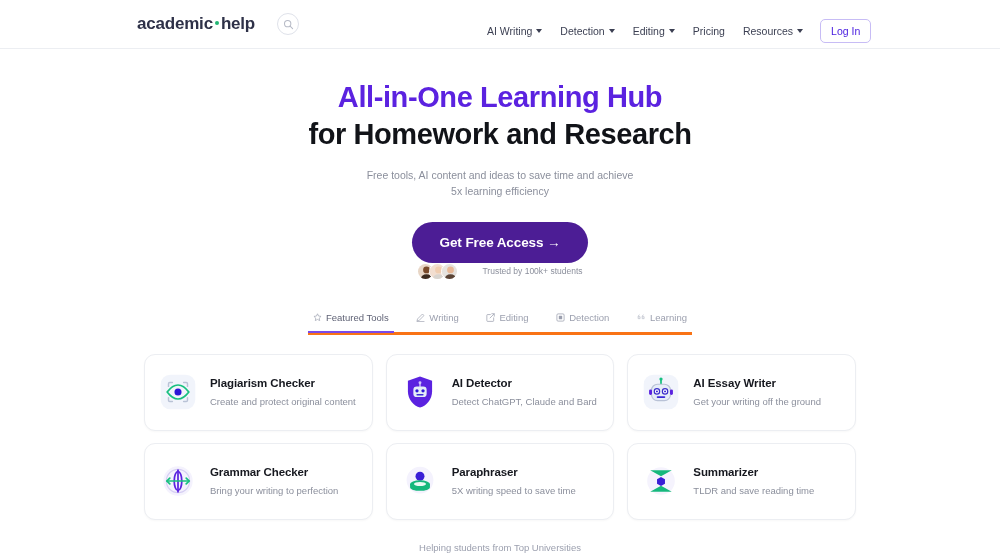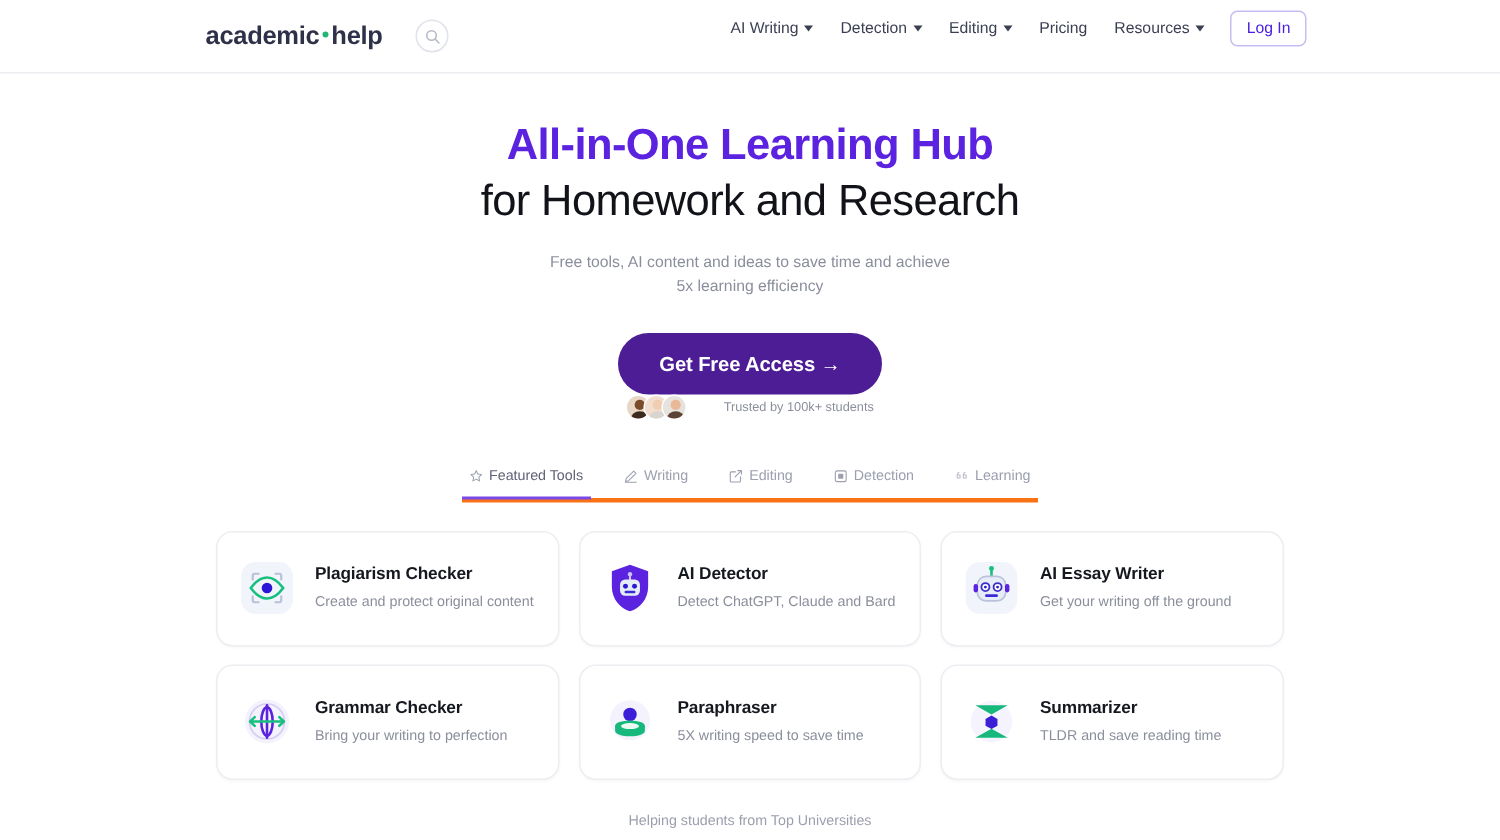--- a/index.html
+++ b/index.html
@@ -38,21 +38,21 @@
   }
   .search-circle {
     width: 22px; height: 22px;
     border: 1px solid #dfe2ea;
     border-radius: 50%;
     display: flex; align-items: center; justify-content: center;
     cursor: pointer;
   }
   .nav {
     position: absolute;
-    left: 478px; top: 0;
+    left: 478px; top: 12px;
     height: 37px;
     display: flex;
     align-items: center;
     gap: 0px;
   }
   .nav-item {
     font-size: 10.5px;
     color: #3b3f52;
     padding: 0 9px;
     display: flex;
@@ -96,21 +96,21 @@
   .hero { text-align: center; padding-top: 30px; }
   .h1-line1 {
     font-size: 29px;
     font-weight: bold;
     color: #5b22e0;
     letter-spacing: -0.4px;
     line-height: 1.28;
   }
   .h1-line2 {
     font-size: 29px;
-    font-weight: normal;
+    font-weight: bold;
     color: #111318;
     letter-spacing: -0.4px;
     line-height: 1.28;
   }
   .sub {
     margin-top: 14px;
     font-size: 10.5px;
     color: #8b8f9c;
     line-height: 1.55;
   }

